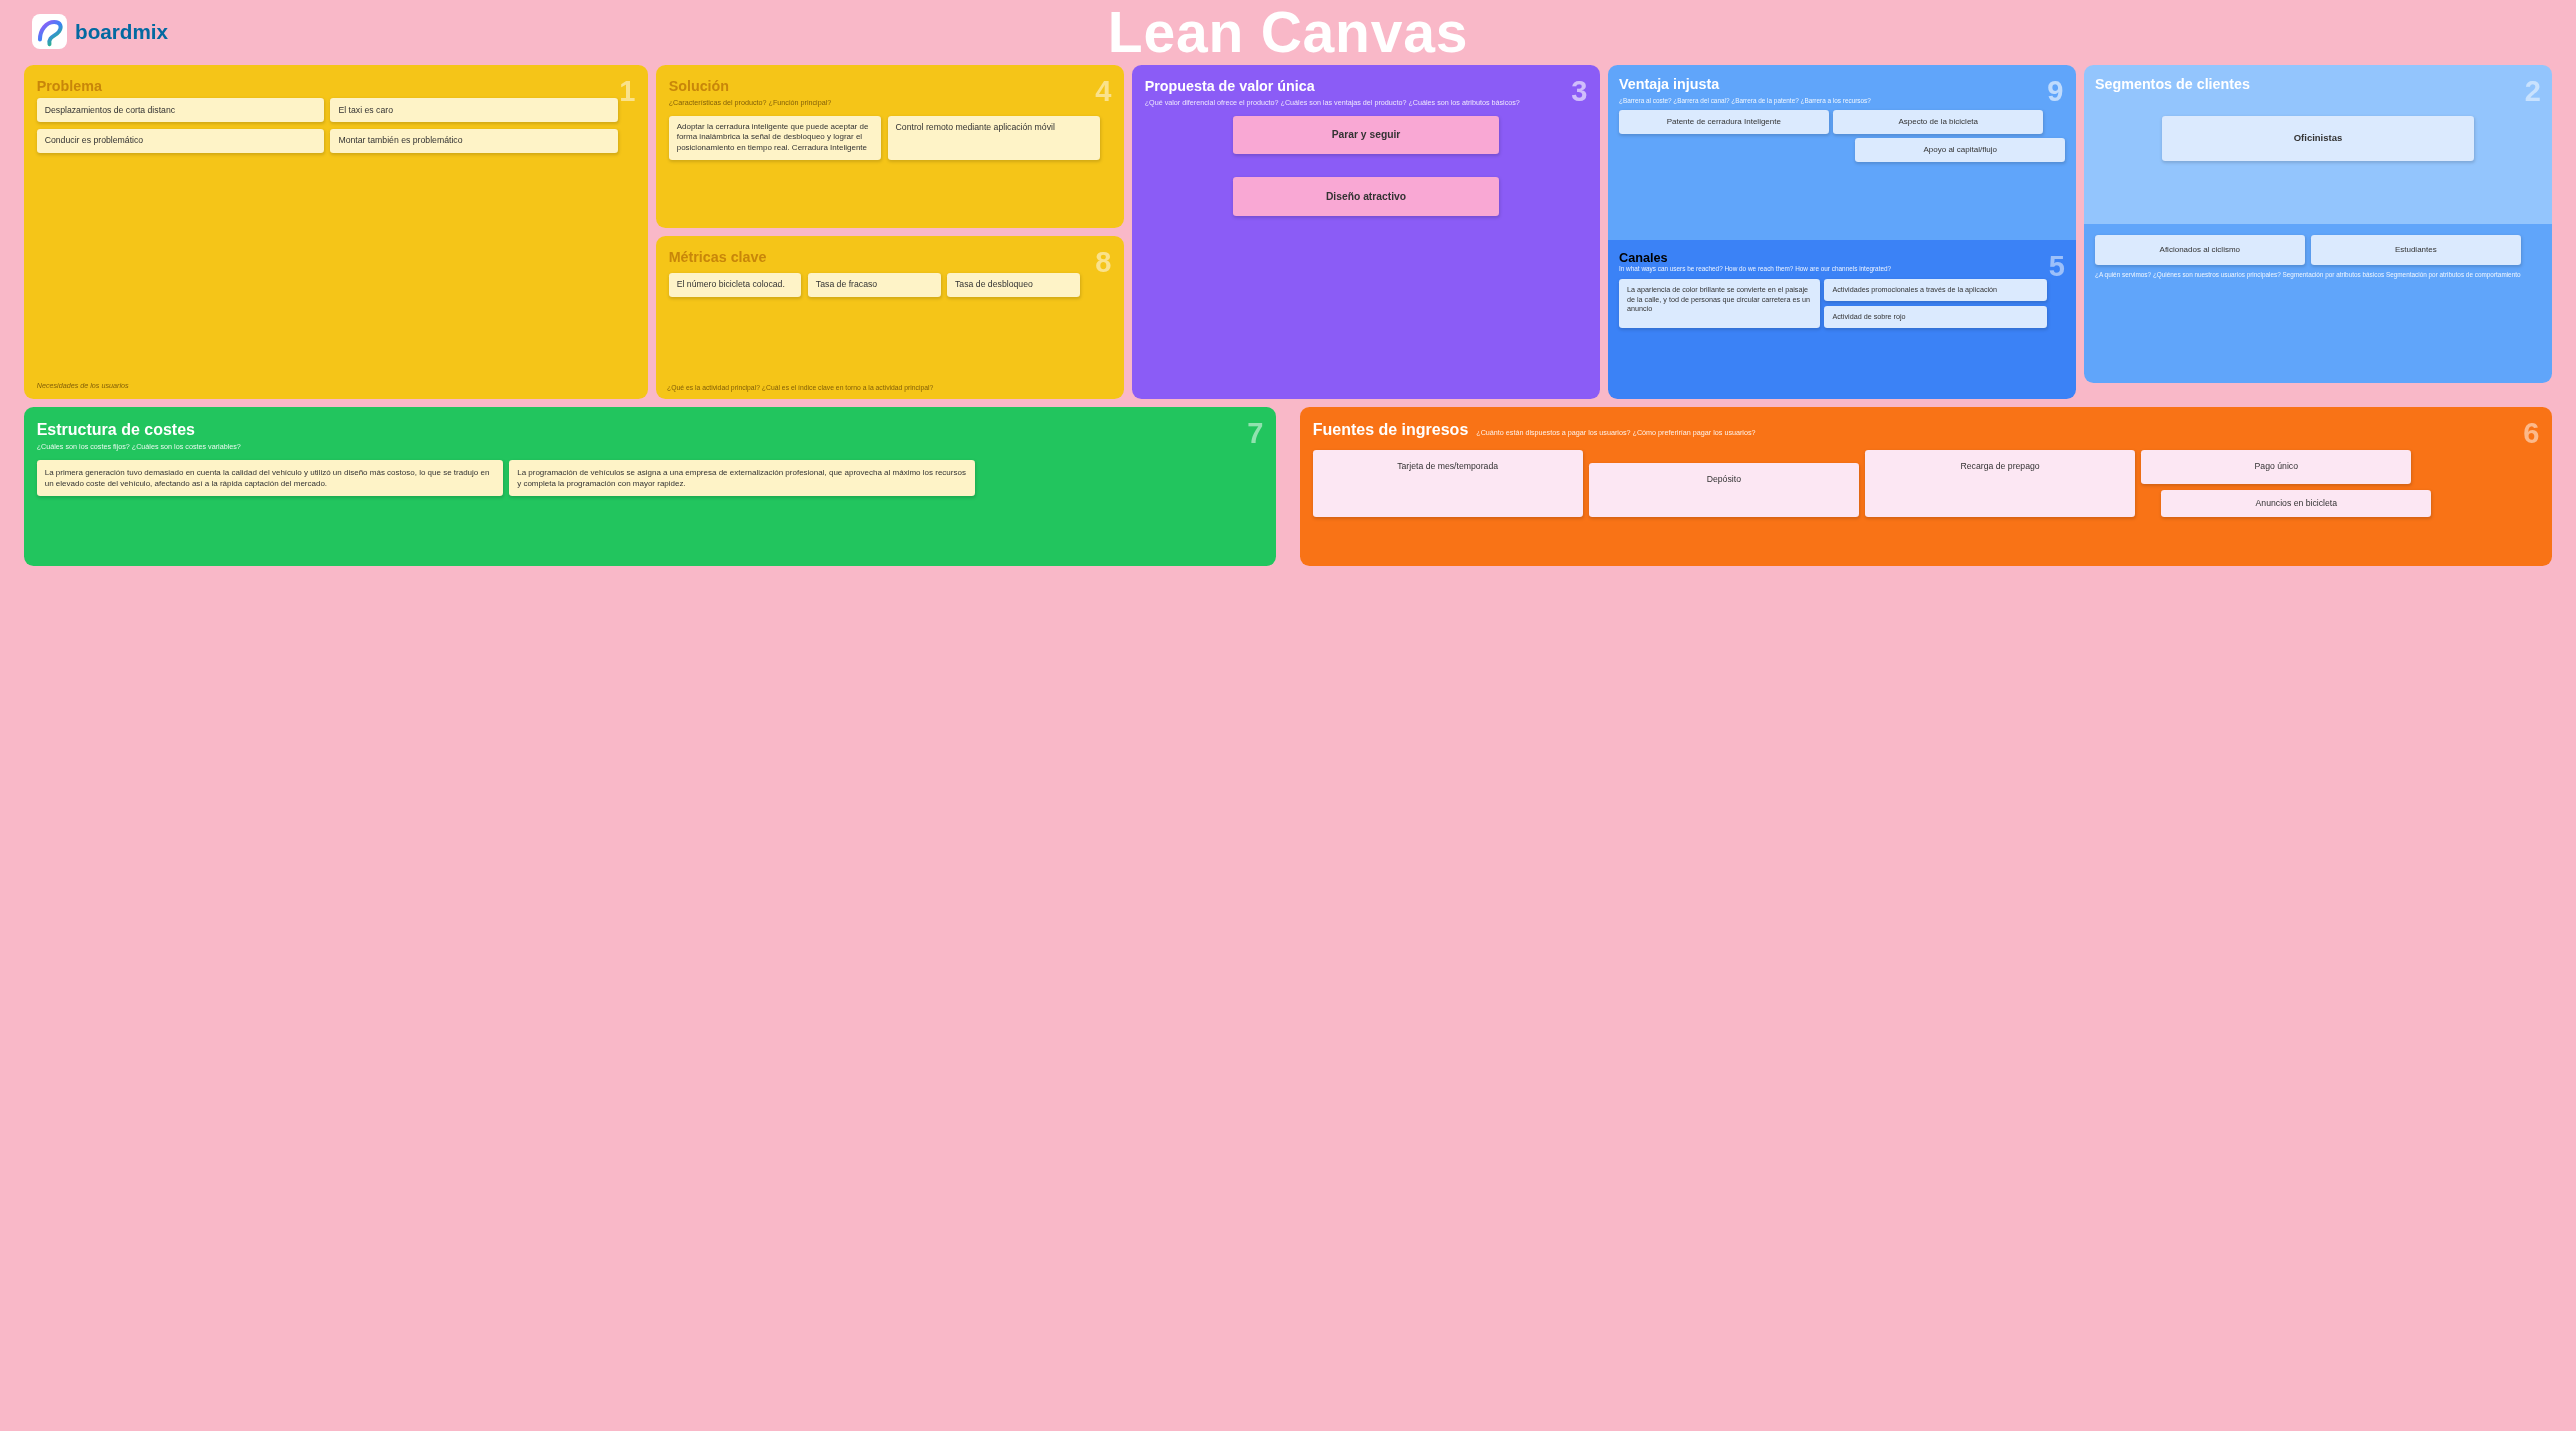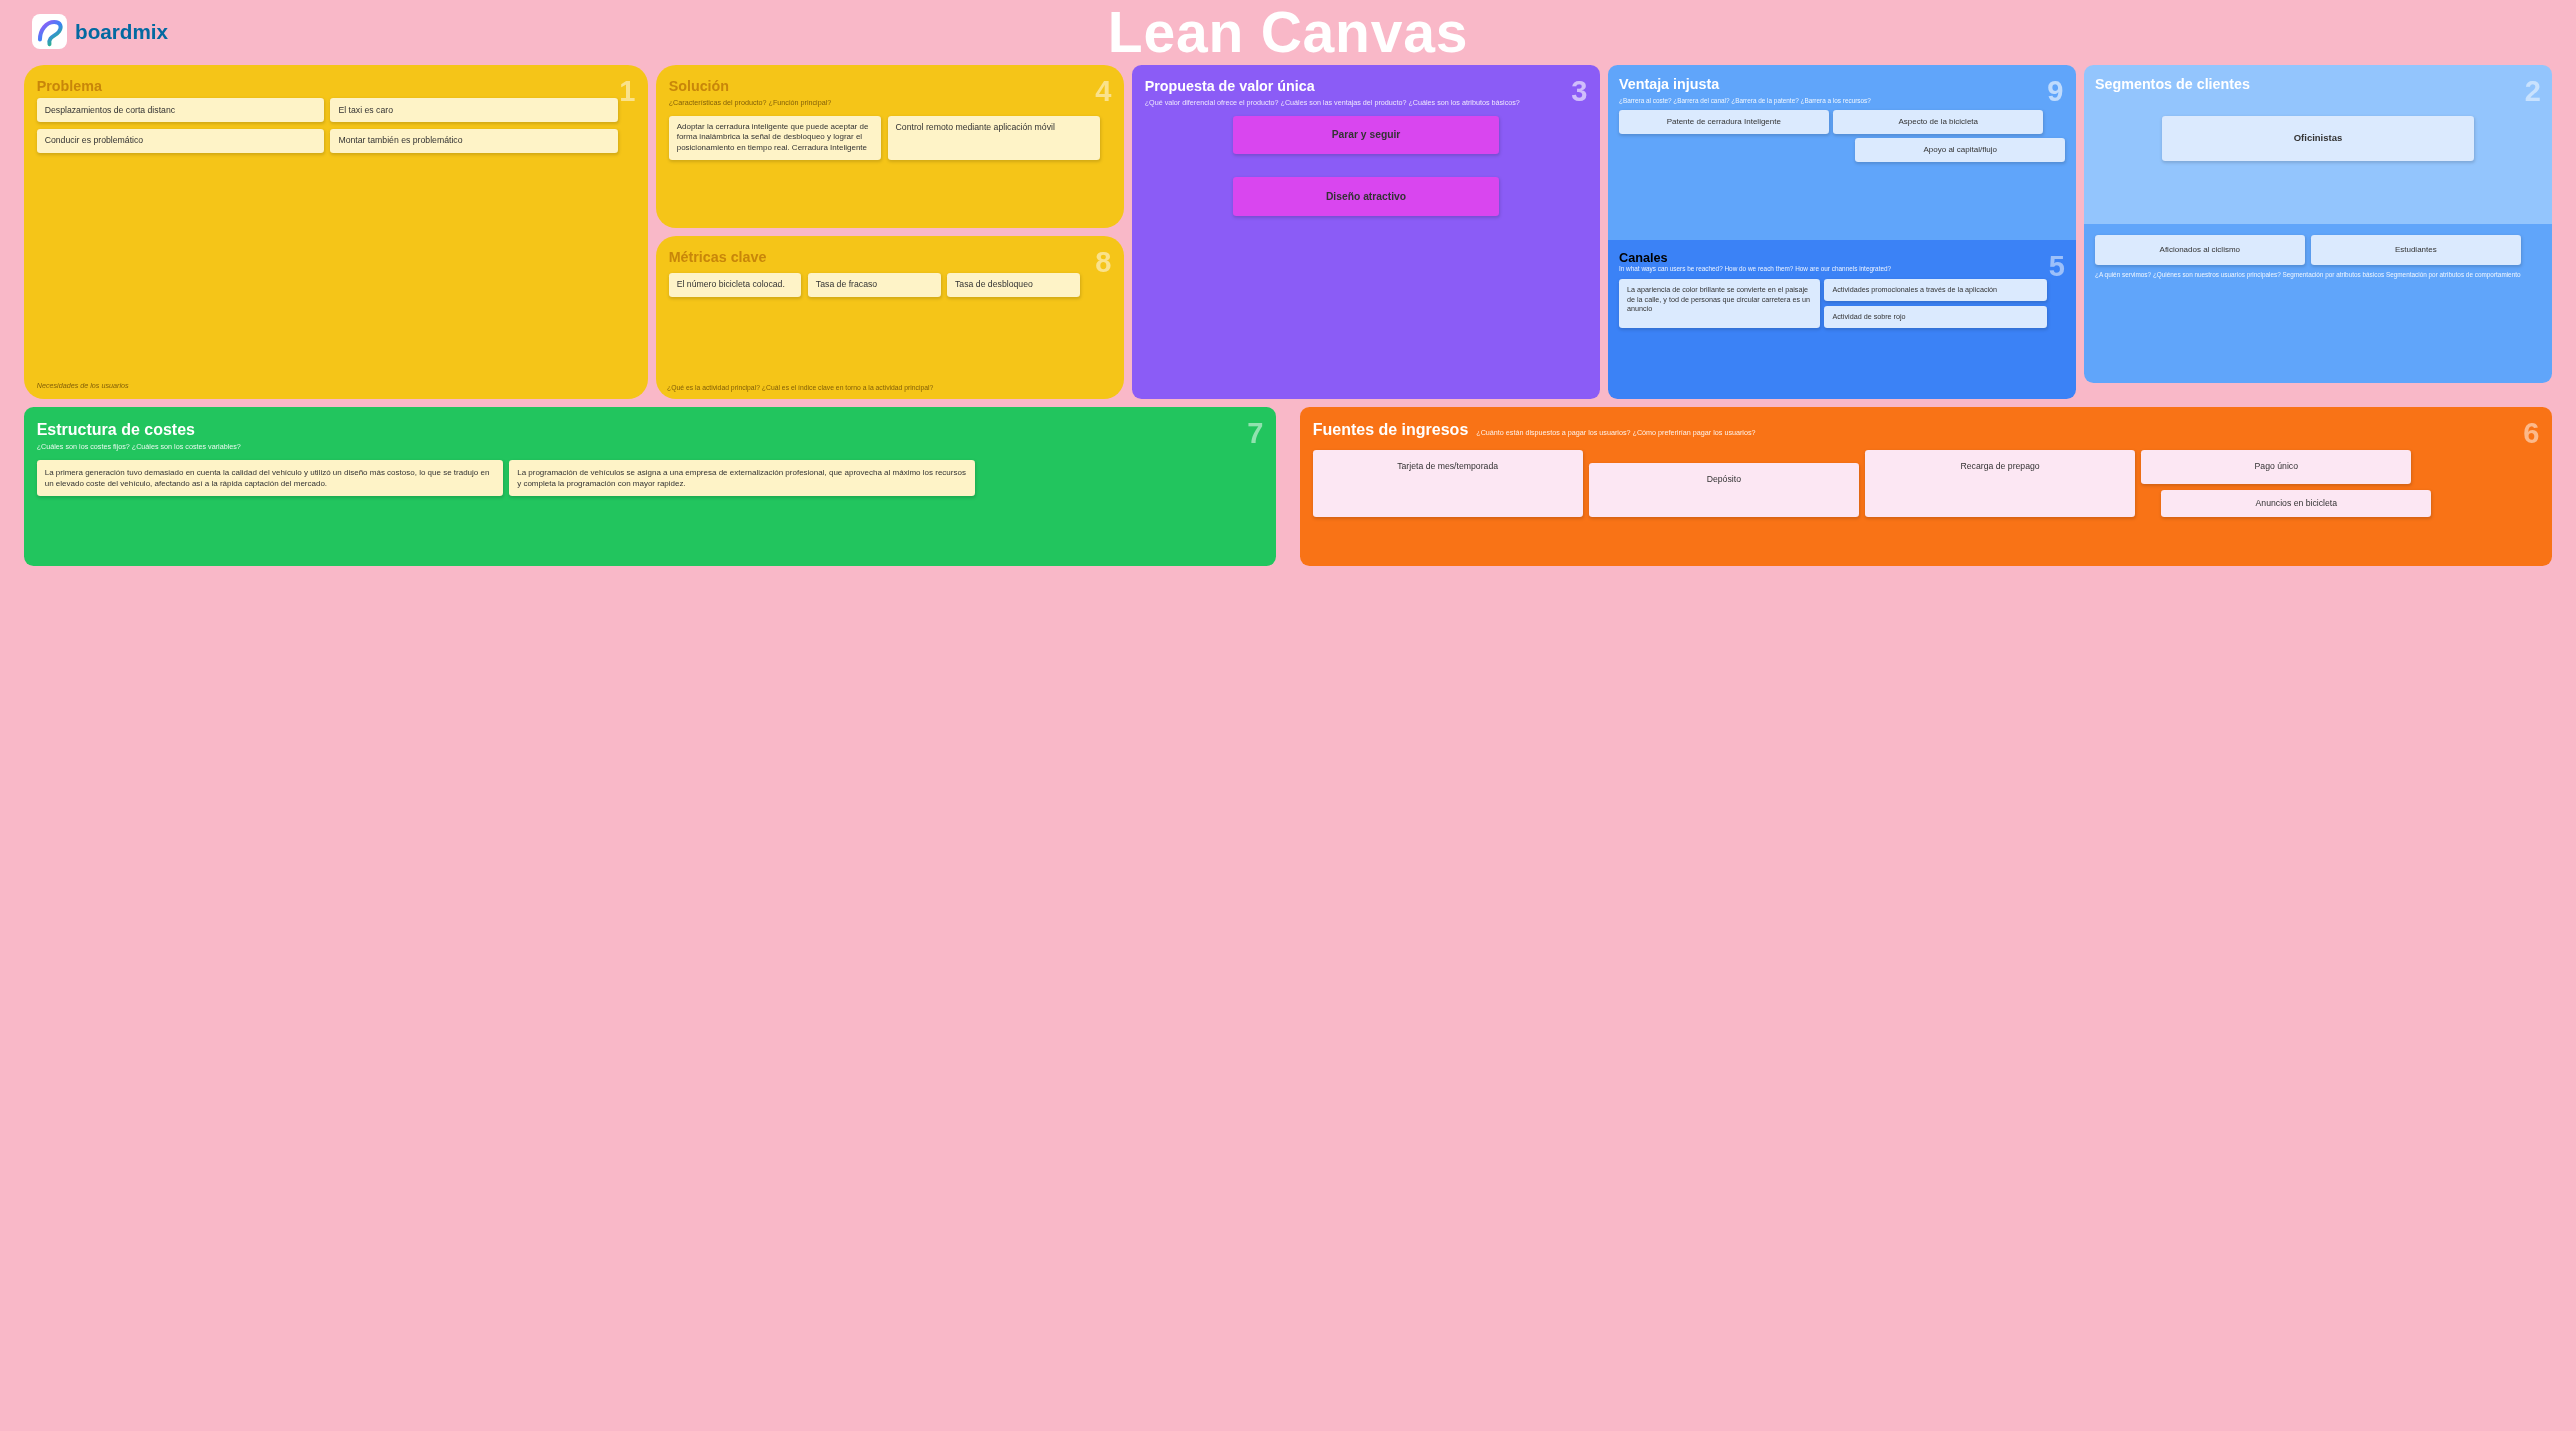--- a/index.html
+++ b/index.html
@@ -88,21 +88,21 @@
     }
 
     .section-subtitle {
       font-size: 7.2px;
       color: rgba(255,255,255,0.85);
       margin-bottom: 8px;
       line-height: 1.3;
     }
 
     
-    .yellow { background: #f5c518; border-radius: 20px; }
+    .yellow { background: #f5c518; }
     .yellow .section-title { color: #c8860a; }
     .yellow .section-subtitle { color: rgba(80,50,0,0.7); }
     .yellow .section-number { color: #fff; opacity: 0.5; }
     .yellow .section-footer { color: rgba(80,50,0,0.7); }
 
     .purple { background: #8b5cf6; }
     .purple .section-title { color: white; }
     .purple .section-number { color: white; }
 
     
@@ -111,21 +111,21 @@
       border-radius: 3.2px;
       padding: 6.4px 8px;
       font-size: 8.7px;
       color: #333;
       line-height: 1.3;
       box-shadow: 0.8px 1.6px 3.2px rgba(0,0,0,0.15);
       display: inline-block;
     }
 
     .sticky-note.light-purple {
-      background: #d946ef;
+      background: #f9a8d4;
     }
 
     .sticky-note.light-blue {
       background: #dbeafe;
     }
 
     .sticky-note.light-pink {
       background: #fce7f3;
     }
 

